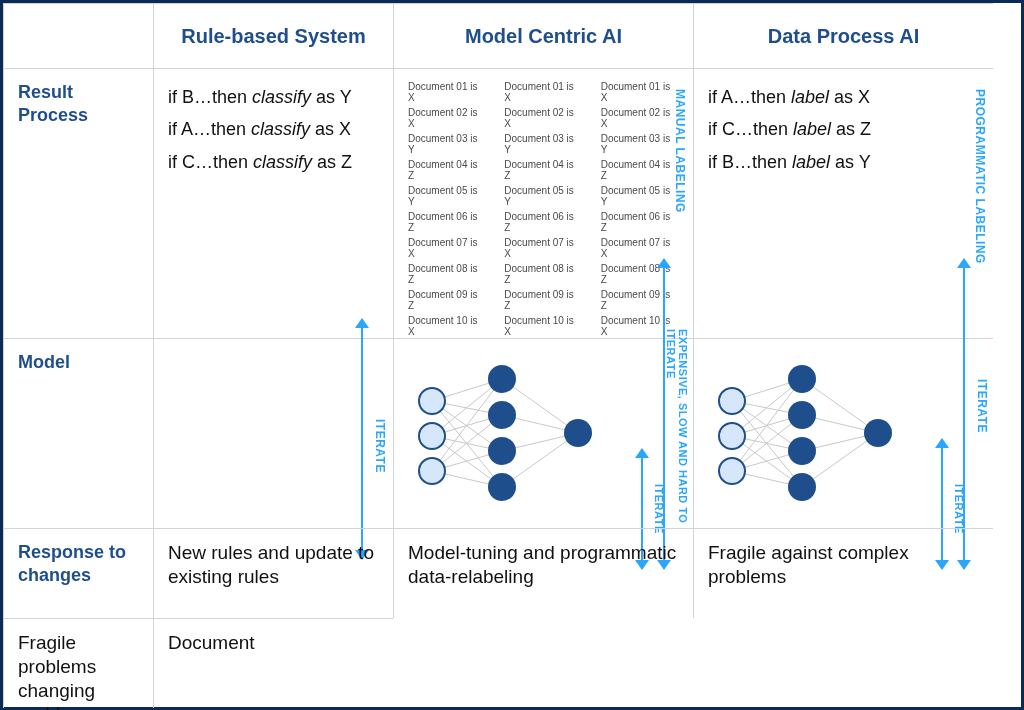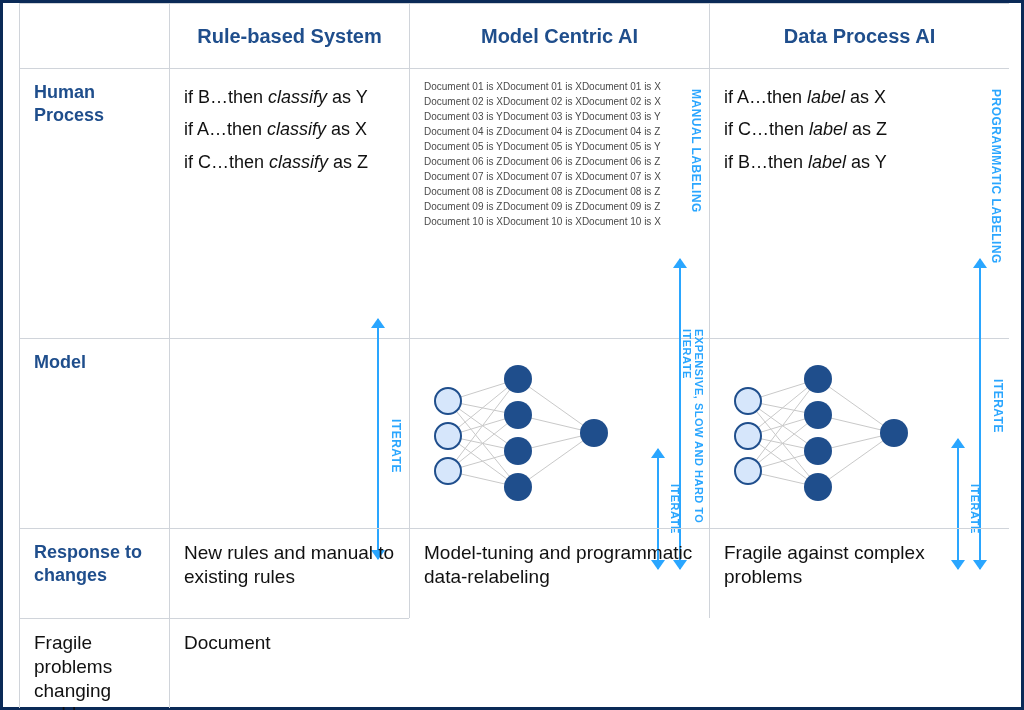--- a/index.html
+++ b/index.html
@@ -10,21 +10,20 @@
   height: 710px;
 }
 .frame {
   width: 1024px;
   height: 710px;
   border: 3px solid #0b2a57;
   display: grid;
   grid-template-columns: 150px 240px 300px 300px;
   grid-template-rows: 65px 270px 190px 90px 90px;
   position: relative;
-  padding-left: 16px;
 }
 .cell {
   border-top: 1px solid #d0d4da;
   border-left: 1px solid #d0d4da;
   padding: 12px 14px;
   position: relative;
   overflow: visible;
 }
 .cell.head { background: #fff; }
 .cell.rowlabel {
@@ -37,21 +36,21 @@
   color: #1f4e8c;
   font-weight: 600;
   font-size: 20px;
   text-align: center;
   display: flex;
   align-items: center;
   justify-content: center;
 }
 .rule-line { font-size: 18px; line-height: 1.8; color: #111; }
 .rule-line .act { font-style: italic; }
-.doclist { display: flex; font-size: 10px; color: #4a4a4a; }
+.doclist { display: flex; gap: 18px; font-size: 10px; color: #4a4a4a; }
 .doclist .col { display: flex; flex-direction: column; gap: 4px; }
 .response, .result { font-size: 19px; color: #111; line-height: 1.25; }
 .vert-label {
   position: absolute;
   writing-mode: vertical-rl;
   color: #2aa6ff;
   font-weight: 600;
   font-size: 12px;
   letter-spacing: 0.5px;
 }
@@ -92,21 +91,21 @@
   <div class="cell colhead">
       <span>Rule-based System</span>
     </div>
   <div class="cell colhead">
       <span>Model Centric AI</span>
     </div>
   <div class="cell colhead">
       <span>Data Process AI</span>
     </div>
 
-  <div class="cell rowlabel"><span>Human Process</span></div>
+  <div class="cell rowlabel"><span>Result Process</span></div>
 
   <div class="cell">
     <div class="rule-line"><span>if B…then </span><span class="act">classify</span><span> as Y</span></div>
     <div class="rule-line"><span>if A…then </span><span class="act">classify</span><span> as X</span></div>
     <div class="rule-line"><span>if C…then </span><span class="act">classify</span><span> as Z</span></div>
   </div>
 
   <div class="cell">
     <div class="doclist">
       <div class="col">
@@ -252,21 +251,21 @@
     <div class="arrow" style="right:22px; top:-80px; height:310px;">
       <div class="head-up"></div>
         <div class="shaft"></div>
         <div class="head-down"></div>
     </div>
     <span class="vert-label" style="right:4px; top:40px;">ITERATE</span>
   </div>
 
   <div class="cell rowlabel"><span>Response to changes</span></div>
   <div class="cell">
-      <div class="response">New rules and manual to existing rules</div>
+      <div class="response">New rules and update to existing rules</div>
     </div>
   <div class="cell">
       <div class="response">Model-tuning and programmatic data-relabeling</div>
     </div>
 
   <div class="cell">
       <div class="result">Fragile against complex problems</div>
     </div>
   <div class="cell">
       <div class="result">Fragile problems changing problems</div>

